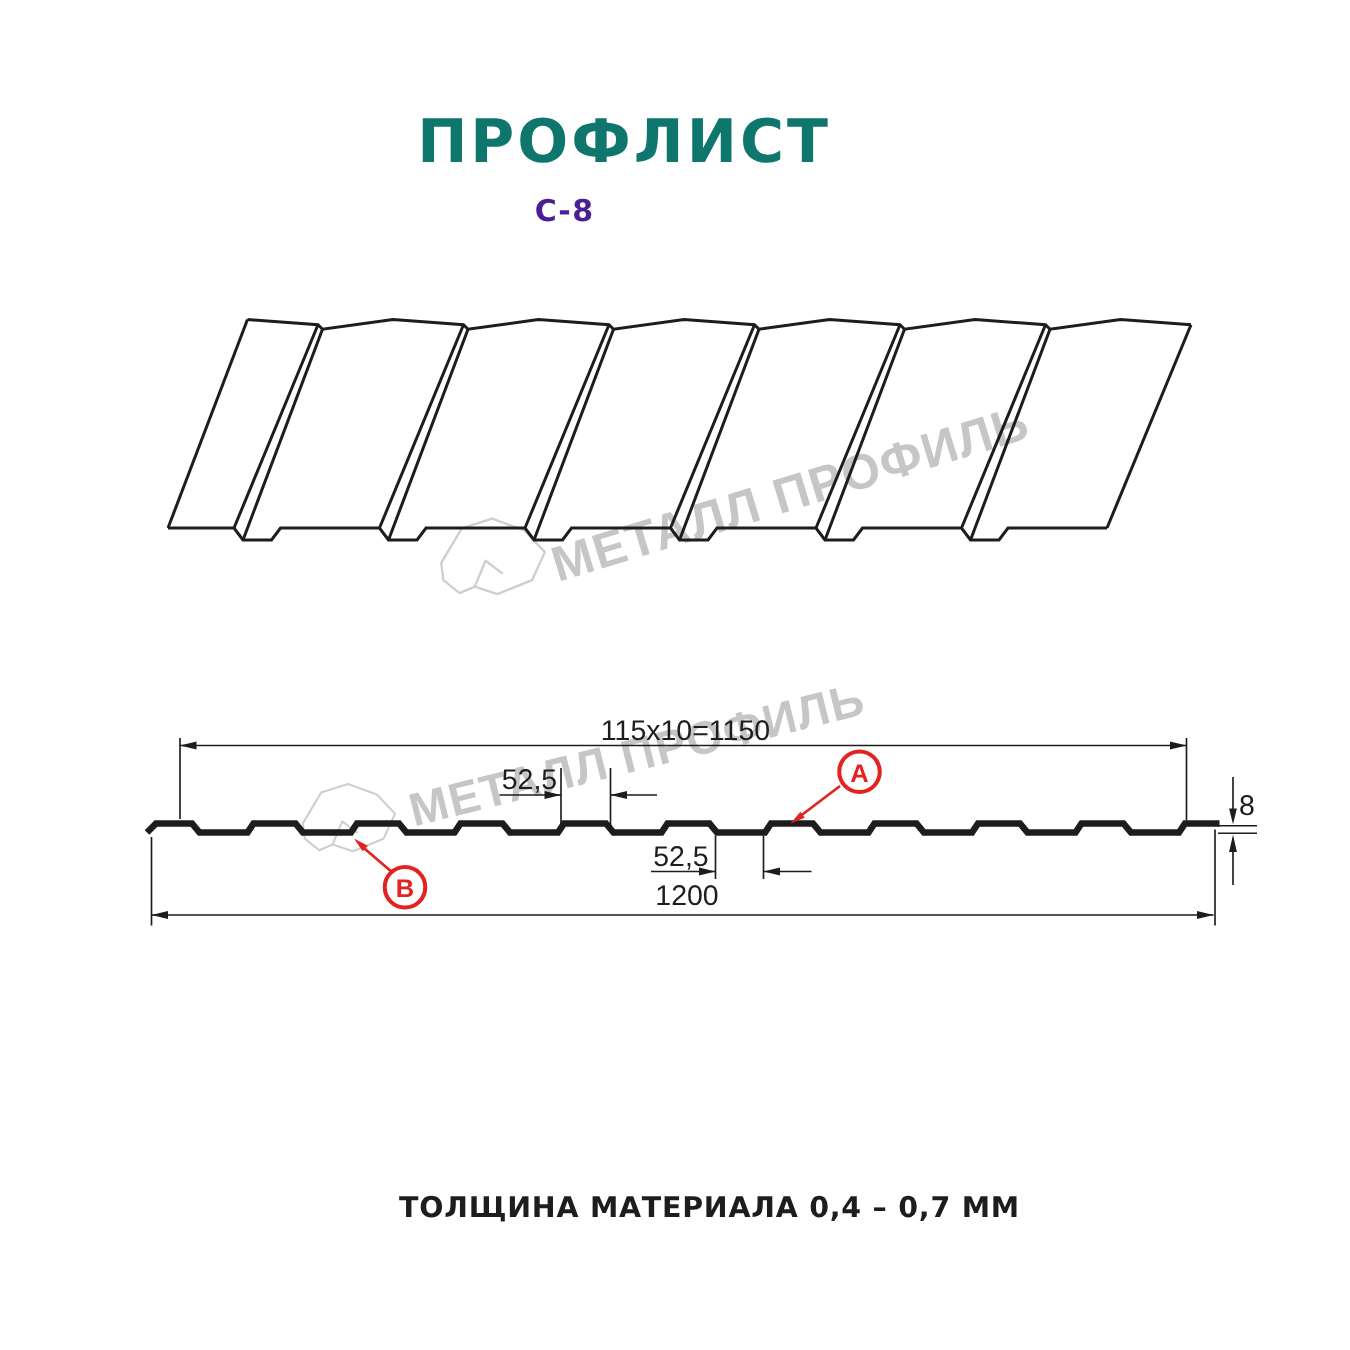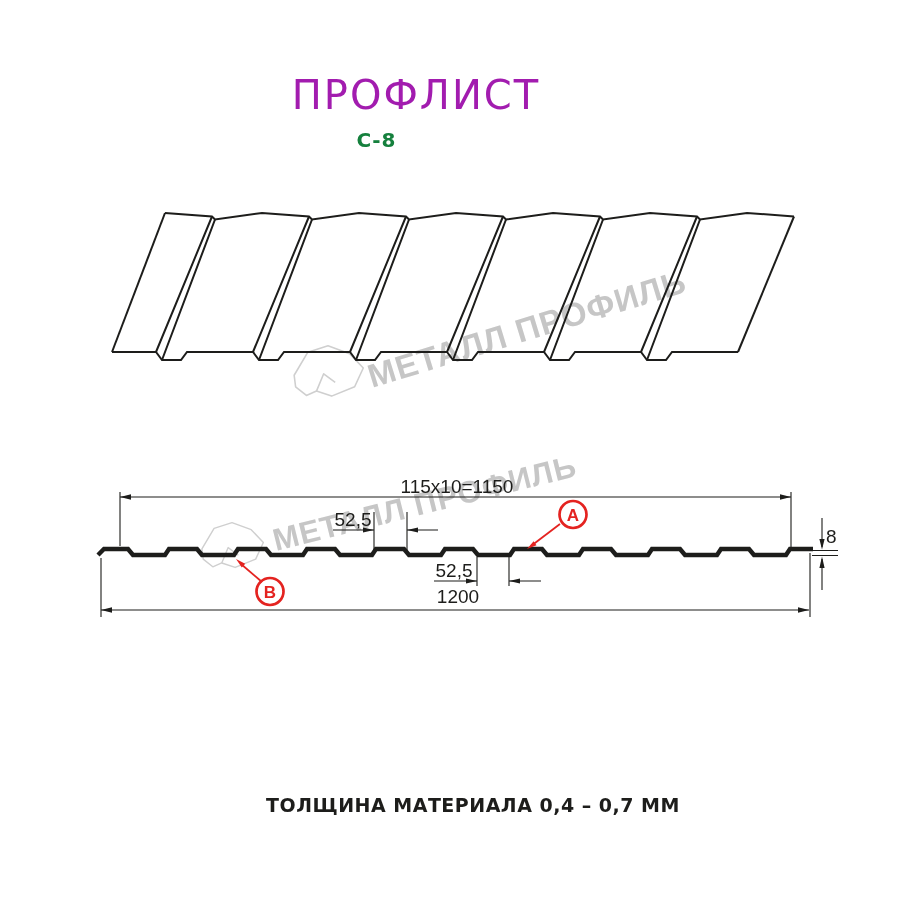--- a/index.html
+++ b/index.html
@@ -1,23 +1,23 @@
 <!DOCTYPE html>
 <html><head>
 <meta charset="utf-8">
 <style>
   html,body{margin:0;padding:0;background:#ffffff;}
   #page{position:relative;width:900px;height:900px;background:#ffffff;overflow:hidden;
         font-family:"Liberation Sans",sans-serif;}
   .title{position:absolute;top:72px;left:0;width:832px;text-align:center;
-         font-family:"DejaVu Sans",sans-serif;font-weight:400;font-size:40px;
-         letter-spacing:2px;color:#a21caf;}
+         font-family:"DejaVu Sans",sans-serif;font-weight:700;font-size:40px;
+         letter-spacing:2px;color:#0f766e;}
   .subtitle{position:absolute;top:128px;left:0;width:753px;text-align:center;
          font-family:"DejaVu Sans",sans-serif;font-weight:600;font-size:20px;
-         letter-spacing:1px;color:#15803d;}
+         letter-spacing:1px;color:#4c1d95;}
   .footer-note{position:absolute;top:794px;left:0;width:900px;text-align:center;
          font-family:"DejaVu Sans",sans-serif;font-weight:600;font-size:19px;
          letter-spacing:0.5px;color:#1d1d1b;padding-left:23px;}
   svg{position:absolute;top:0;left:0;}
   .draw{stroke:#1d1d1b;stroke-width:2;fill:none;}
   .thin{stroke:#1d1d1b;stroke-width:1.1;fill:none;}
   .dimtext{font-family:"Liberation Sans",sans-serif;font-size:19px;fill:#1d1d1b;}
   .arrow{fill:#1d1d1b;stroke:none;}
   .red{stroke:#e42320;fill:none;}
   .redfill{fill:#e42320;stroke:none;}

